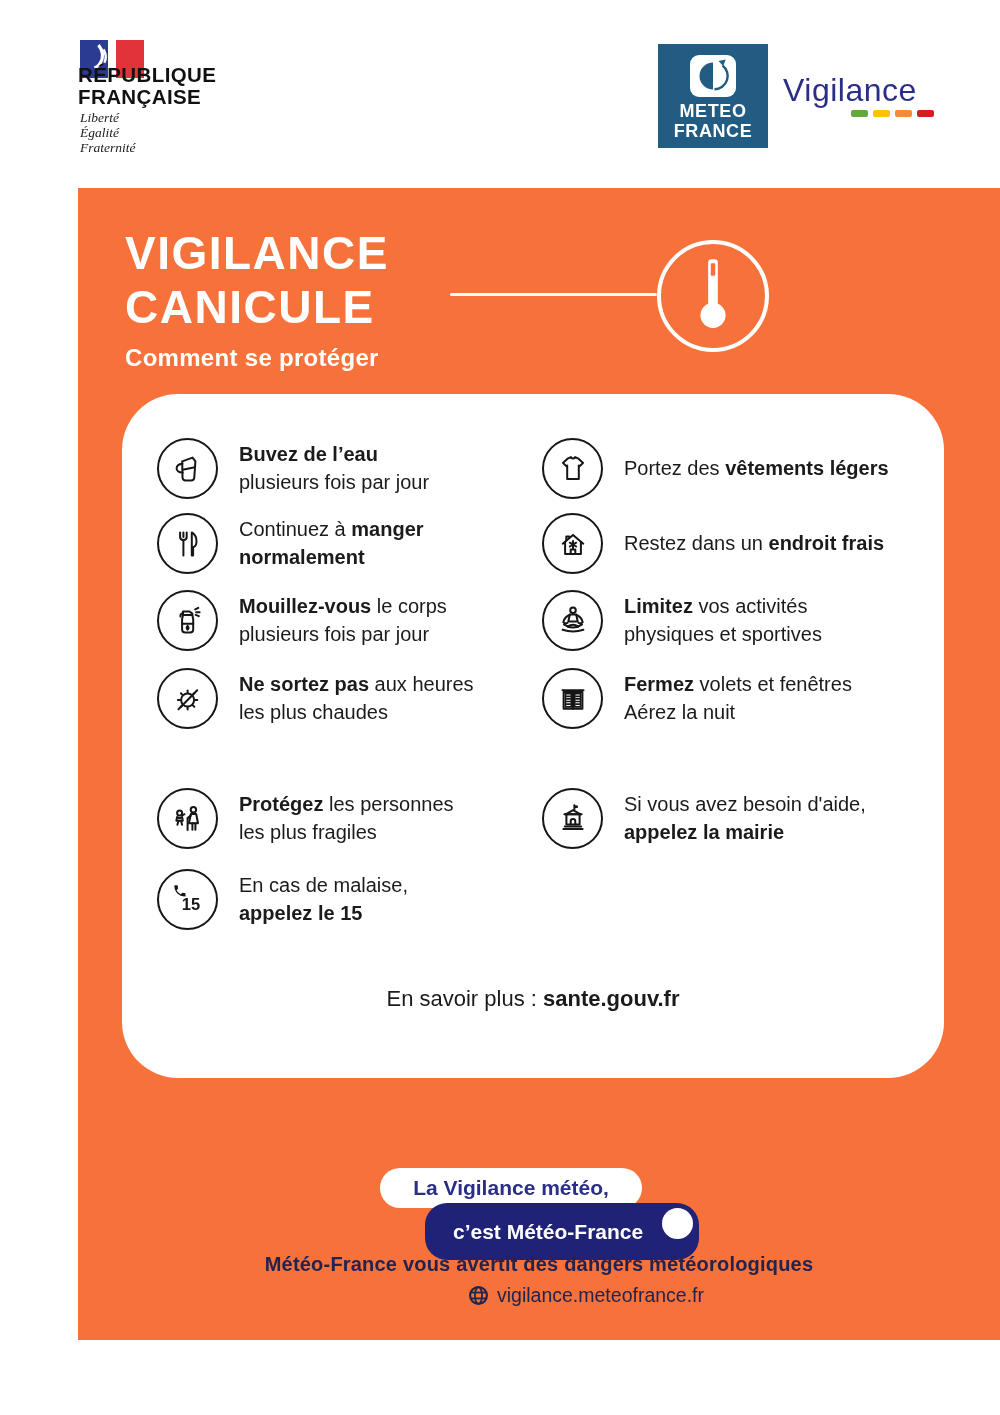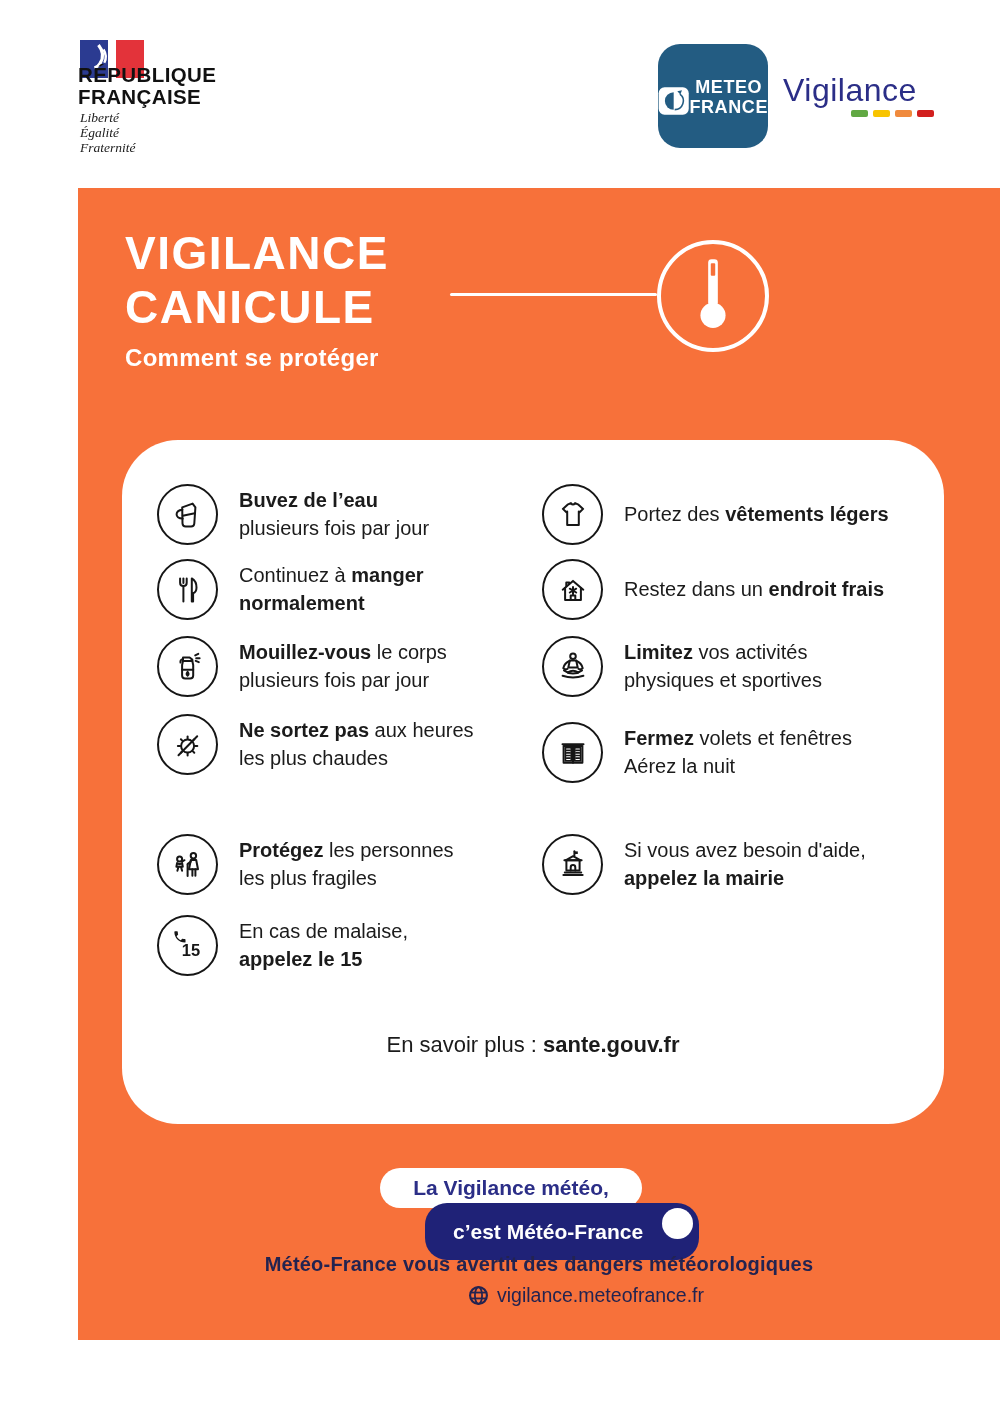--- a/index.html
+++ b/index.html
@@ -4,35 +4,35 @@
 <style>
   html,body{margin:0;padding:0;background:#fff;}
   .page{position:relative;width:1000px;height:1415px;background:#fff;overflow:hidden;
         font-family:"Liberation Sans",sans-serif;}
   .abs{position:absolute;}
 
   
   .rf-name{left:78px;top:64px;font-size:20.5px;font-weight:800;color:#111;line-height:21.5px;letter-spacing:.4px;}
   .rf-motto{left:80px;top:110px;font-family:"Liberation Serif",serif;font-style:italic;
             font-size:13.5px;line-height:15px;color:#1a1a1a;}
-  .mf-logo{left:658px;top:44px;width:110px;height:104px;display:flex;flex-direction:row;
-           align-items:center;justify-content:flex-start;border-radius:22px;}
+  .mf-logo{left:658px;top:44px;width:110px;height:104px;display:flex;flex-direction:column;
+           align-items:center;justify-content:flex-start;}
   .mf-text{color:#fff;font-weight:800;font-size:18px;line-height:20px;letter-spacing:.6px;text-align:center;margin-top:2px;}
   .vig-word{left:783px;top:72px;font-size:32px;font-weight:500;letter-spacing:.5px;}
 
   
   .panel{left:78px;top:188px;width:922px;height:1152px;}
   .hero-title{left:125px;top:226px;color:#fff;font-size:46px;font-weight:800;line-height:54px;letter-spacing:1.5px;}
   .hero-sub{left:125px;top:344px;color:#fff;font-size:24px;font-weight:700;letter-spacing:.3px;}
   .connector{left:450px;top:293px;width:207px;height:3px;background:#fff;border-radius:2px;}
   .thermo-circle{left:657px;top:240px;width:112px;height:112px;border:4px solid #fff;border-radius:50%;
                  box-sizing:border-box;display:flex;align-items:center;justify-content:center;}
 
   
-  .card{left:122px;top:394px;width:822px;height:684px;background:#fff;border-radius:56px;margin-top:46px;}
+  .card{left:122px;top:394px;width:822px;height:684px;background:#fff;border-radius:56px;}
   .tip{position:absolute;display:flex;align-items:center;gap:21px;}
   .tip-icon{width:61px;height:61px;border:2.5px solid #161616;border-radius:50%;box-sizing:border-box;
             display:flex;align-items:center;justify-content:center;flex:0 0 61px;background:#fff;}
   .tip-text{font-size:20px;line-height:27.5px;color:#1b1b1b;white-space:nowrap;}
   .tip-text .b{font-weight:700;}
   .ic{fill:none;stroke:#161616;stroke-width:2;stroke-linecap:round;stroke-linejoin:round;}
   .icn{fill:none;stroke:#161616;stroke-width:1.7;stroke-linecap:round;stroke-linejoin:round;}
   .icf{fill:#161616;stroke:none;}
   .more{left:0;top:592px;width:822px;text-align:center;font-size:22px;color:#1b1b1b;}
   .more .b{font-weight:700;}
@@ -226,21 +226,21 @@
           <path class="ic" d="M16.8 13.8 Q11.4 16 10.3 21.2 q2.3 1.7 4.2 0.7"></path>
           <path class="ic" d="M23.2 13.8 Q28.6 16 29.7 21.2 q-2.3 1.7 -4.2 0.7"></path>
           <path class="ic" d="M11 23.4 q4.2 3.2 9 3.2 q4.8 0 9 -3.2"></path>
           <path class="ic" d="M14.8 25.4 q5.2 -3.4 10.4 0"></path>
           <path class="ic" d="M9.6 28.8 q10.4 3.4 20.8 0"></path>
         </svg>
       </div>
       <div class="tip-text"><span class="b">Limitez</span><span> vos activités</span><br><span>physiques et sportives</span></div>
     </div>
 
-    <div class="tip" style="left:420px;top:282px">
+    <div class="tip" style="left:420px;top:274px">
       <div class="tip-icon">
         <svg width="40" height="40" viewBox="0 0 40 40">
           <path class="ic" d="M9.5 11.3 h21"></path>
           <rect class="ic" x="10.6" y="12.9" width="18.8" height="16.8"></rect>
           <path class="ic" d="M20 12.9 V29.7"></path>
           <rect class="icn" x="12.4" y="14.7" width="5.9" height="13.2"></rect>
           <rect class="icn" x="21.7" y="14.7" width="5.9" height="13.2"></rect>
           <path class="icn" d="M13.6 17.3 h3.5"></path>
             <path class="icn" d="M13.6 19.9 h3.5"></path>
           <path class="icn" d="M13.6 22.5 h3.5"></path>

